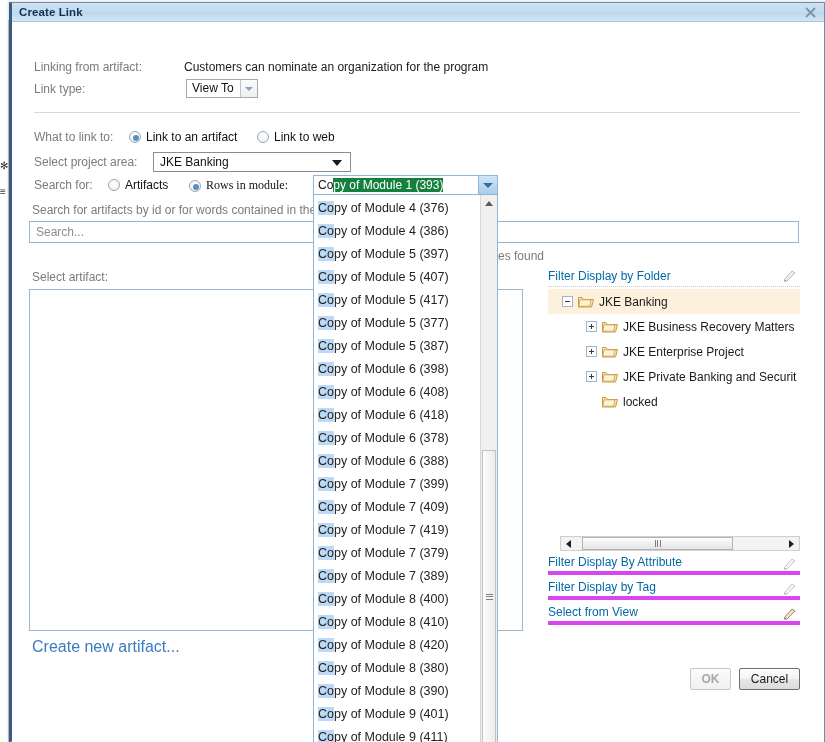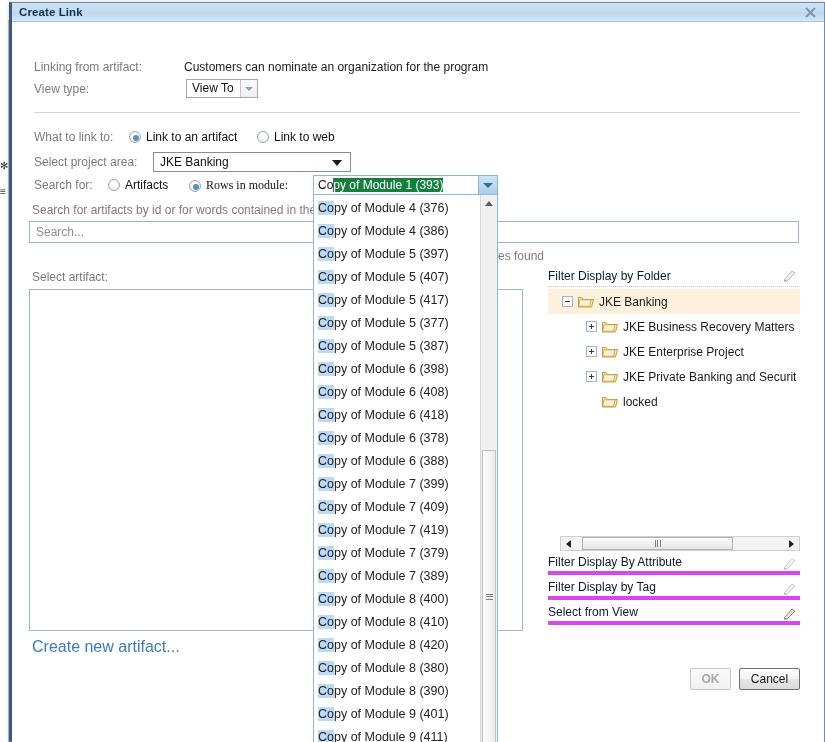--- a/index.html
+++ b/index.html
@@ -158,21 +158,21 @@
     position: absolute; left: 536px; top: 243px;
     width: 252px; height: 362px;
   }
   .fp-row {
     position: relative;
     height: 22px;
     border-bottom: 1px dotted #c9c9c9;
     display: flex; align-items: center;
   }
   .fp-row.solid { border-bottom: 4px solid #d946ef; }
-  .fp-row .fp-title { font-size: 12px; color: #0f172a; }
+  .fp-row .fp-title { font-size: 12px; color: #0369a1; }
   .fp-pencil { position: absolute; right: 3px; top: 4px; width: 16px; height: 14px; }
 
   .tree { position: relative; margin-top: 2px; }
   .tree-row {
     position: relative; height: 25px;
     display: flex; align-items: center;
     font-size: 12px; color: #1a1a1a;
     white-space: nowrap;
   }
   .tree-row.sel { background: #fdf1dd; }
@@ -317,21 +317,21 @@
           <path d="M1 1 L10 10 M10 1 L1 10" stroke="#7d96ad" stroke-width="2" fill="none"></path>
         </svg>
       </span>
     </div>
 
     <div class="dialog-body">
 
       <span class="lbl" style="left:22px; top:38px;">Linking from artifact:</span>
       <span class="val" style="left:172px; top:38px;">Customers can nominate an organization for the program</span>
 
-      <span class="lbl" style="left:22px; top:60px;">View type:</span>
+      <span class="lbl" style="left:22px; top:60px;">Link type:</span>
       <div class="linktype-combo">
         <span class="lt-text">View To</span>
         <span class="lt-arrow">
             <i class="caret-sm"></i>
           </span>
       </div>
 
       <div class="hr" style="left:22px; top:90px; width:766px;"></div>
 
       <span class="lbl" style="left:22px; top:108px;">What to link to:</span>

